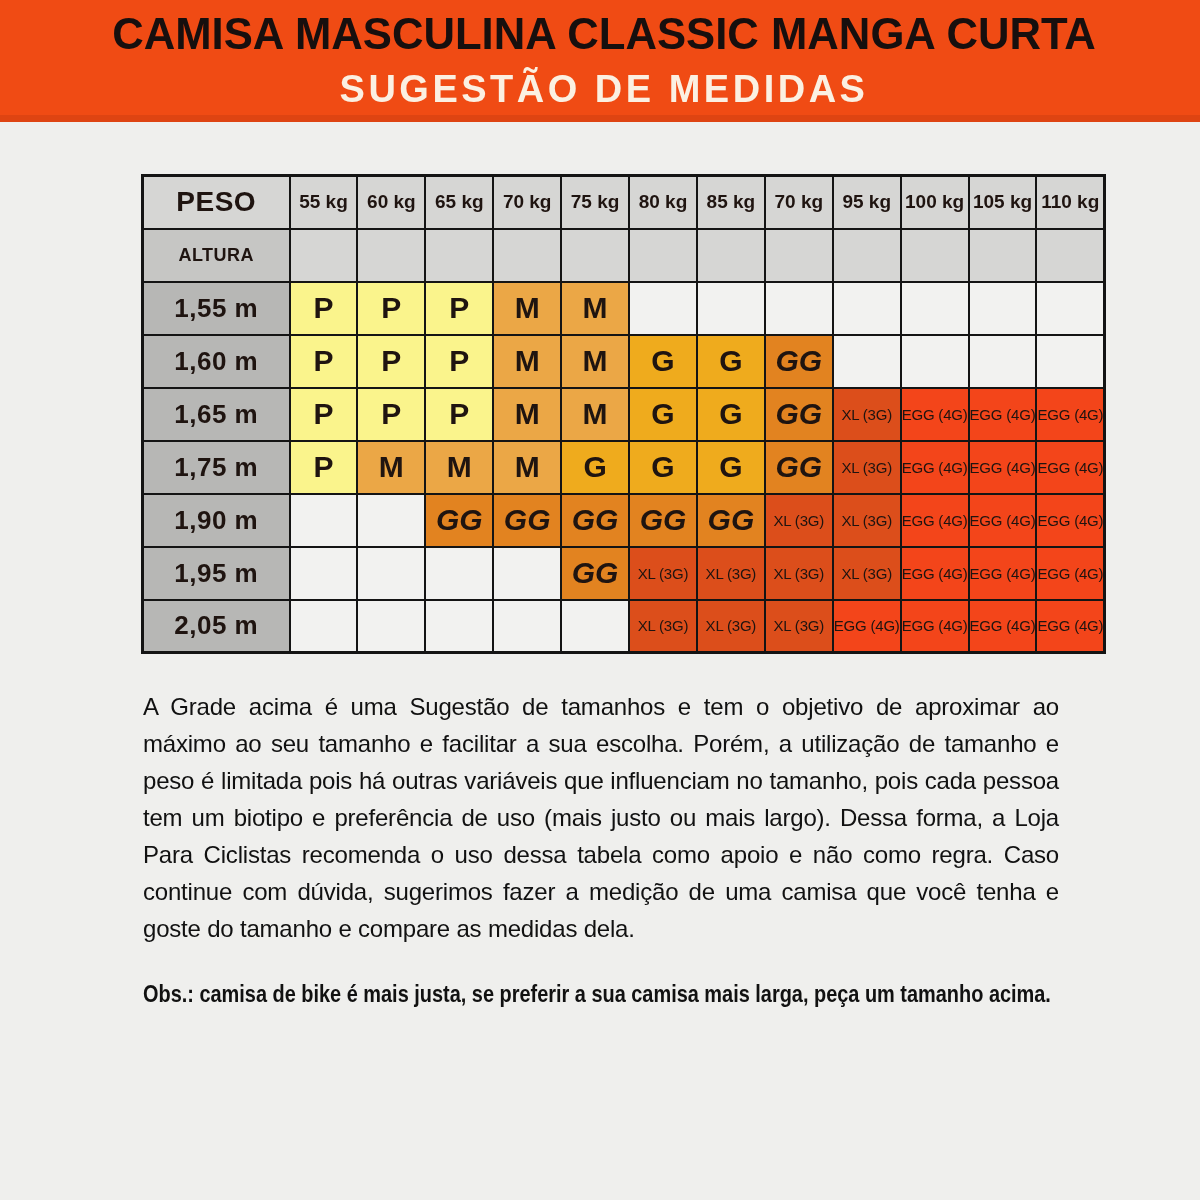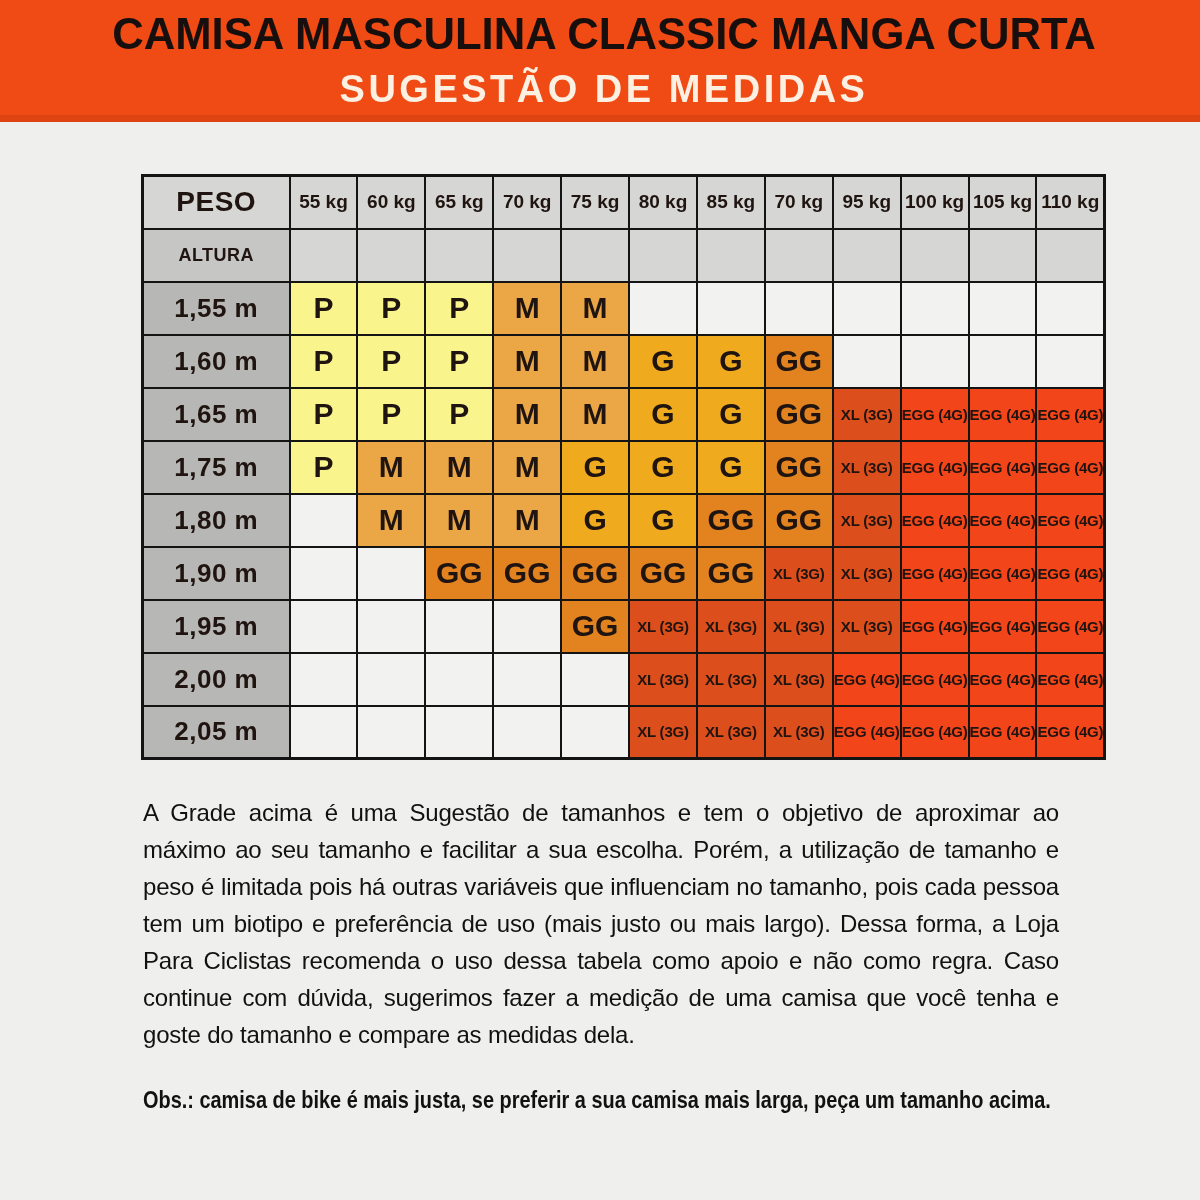--- a/index.html
+++ b/index.html
@@ -55,25 +55,25 @@
   td.corner-bottom {
     background: var(--altura-cell-bg, #C6C6C4);
     font-size: 18px; font-weight: 800; letter-spacing: 0.5px;
   }
   td.acell { background: var(--header-cell-bg, #D6D6D4); }
   td.hcell {
     background: var(--height-cell-bg, #B7B7B5);
     font-size: 26px; font-weight: 600; letter-spacing: 0.5px;
   }
   td.cell { font-size: 30px; font-weight: 700; }
-  td.cell.small-text { font-size: 15px; font-weight: 700; letter-spacing: -0.2px; white-space: nowrap; }
+  td.cell.small-text { font-size: 15px; font-weight: 400; letter-spacing: -0.2px; white-space: nowrap; }
   td.size-P   { background: var(--size-P,   #FAF48C); }
   td.size-M   { background: var(--size-M,   #EBA746); }
   td.size-G   { background: var(--size-G,   #EFAB1D); }
-  td.size-GG  { background: var(--size-GG,  #E28320); }
+  td.size-GG  { background: var(--size-GG,  #E28320); font-style: italic; }
   td.size-XL  { background: var(--size-XL,  #DC4E1B); }
   td.size-EGG { background: var(--size-EGG, #F3451A); margin-left: 10px; }
   td.size-empty { background: var(--size-empty, #F2F2F0); }
 
   
   .notes { margin: 34px 0 0 143px; width: 916px; color: var(--body-text, #111111); }
   .notes .para {
     font-size: 24px; line-height: 37px; font-weight: 400;
     text-align: justify; letter-spacing: -0.2px;
   }
@@ -184,35 +184,20 @@
             <td class="cell size-G">G</td>
             <td class="cell size-G">G</td>
             <td class="cell size-G">G</td>
             <td class="cell size-GG">GG</td>
             <td class="cell size-XL small-text">XL (3G)</td>
             <td class="cell size-EGG small-text">EGG (4G)</td>
             <td class="cell size-EGG small-text">EGG (4G)</td>
             <td class="cell size-EGG small-text">EGG (4G)</td>
           </tr>
           <tr>
-            <td class="hcell">1,80 m</td>
-            <td class="cell size-empty"></td>
-            <td class="cell size-M">M</td>
-            <td class="cell size-M">M</td>
-            <td class="cell size-M">M</td>
-            <td class="cell size-G">G</td>
-            <td class="cell size-G">G</td>
-            <td class="cell size-GG">GG</td>
-            <td class="cell size-GG">GG</td>
-            <td class="cell size-XL small-text">XL (3G)</td>
-            <td class="cell size-EGG small-text">EGG (4G)</td>
-            <td class="cell size-EGG small-text">EGG (4G)</td>
-            <td class="cell size-EGG small-text">EGG (4G)</td>
-          </tr>
-          <tr>
             <td class="hcell">1,90 m</td>
             <td class="cell size-empty"></td>
             <td class="cell size-empty"></td>
             <td class="cell size-GG">GG</td>
             <td class="cell size-GG">GG</td>
             <td class="cell size-GG">GG</td>
             <td class="cell size-GG">GG</td>
             <td class="cell size-GG">GG</td>
             <td class="cell size-XL small-text">XL (3G)</td>
             <td class="cell size-XL small-text">XL (3G)</td>
@@ -224,35 +209,20 @@
             <td class="hcell">1,95 m</td>
             <td class="cell size-empty"></td>
             <td class="cell size-empty"></td>
             <td class="cell size-empty"></td>
             <td class="cell size-empty"></td>
             <td class="cell size-GG">GG</td>
             <td class="cell size-XL small-text">XL (3G)</td>
             <td class="cell size-XL small-text">XL (3G)</td>
             <td class="cell size-XL small-text">XL (3G)</td>
             <td class="cell size-XL small-text">XL (3G)</td>
-            <td class="cell size-EGG small-text">EGG (4G)</td>
-            <td class="cell size-EGG small-text">EGG (4G)</td>
-            <td class="cell size-EGG small-text">EGG (4G)</td>
-          </tr>
-          <tr>
-            <td class="hcell">2,00 m</td>
-            <td class="cell size-empty"></td>
-            <td class="cell size-empty"></td>
-            <td class="cell size-empty"></td>
-            <td class="cell size-empty"></td>
-            <td class="cell size-empty"></td>
-            <td class="cell size-XL small-text">XL (3G)</td>
-            <td class="cell size-XL small-text">XL (3G)</td>
-            <td class="cell size-XL small-text">XL (3G)</td>
-            <td class="cell size-EGG small-text">EGG (4G)</td>
             <td class="cell size-EGG small-text">EGG (4G)</td>
             <td class="cell size-EGG small-text">EGG (4G)</td>
             <td class="cell size-EGG small-text">EGG (4G)</td>
           </tr>
           <tr>
             <td class="hcell">2,05 m</td>
             <td class="cell size-empty"></td>
             <td class="cell size-empty"></td>
             <td class="cell size-empty"></td>
             <td class="cell size-empty"></td>

